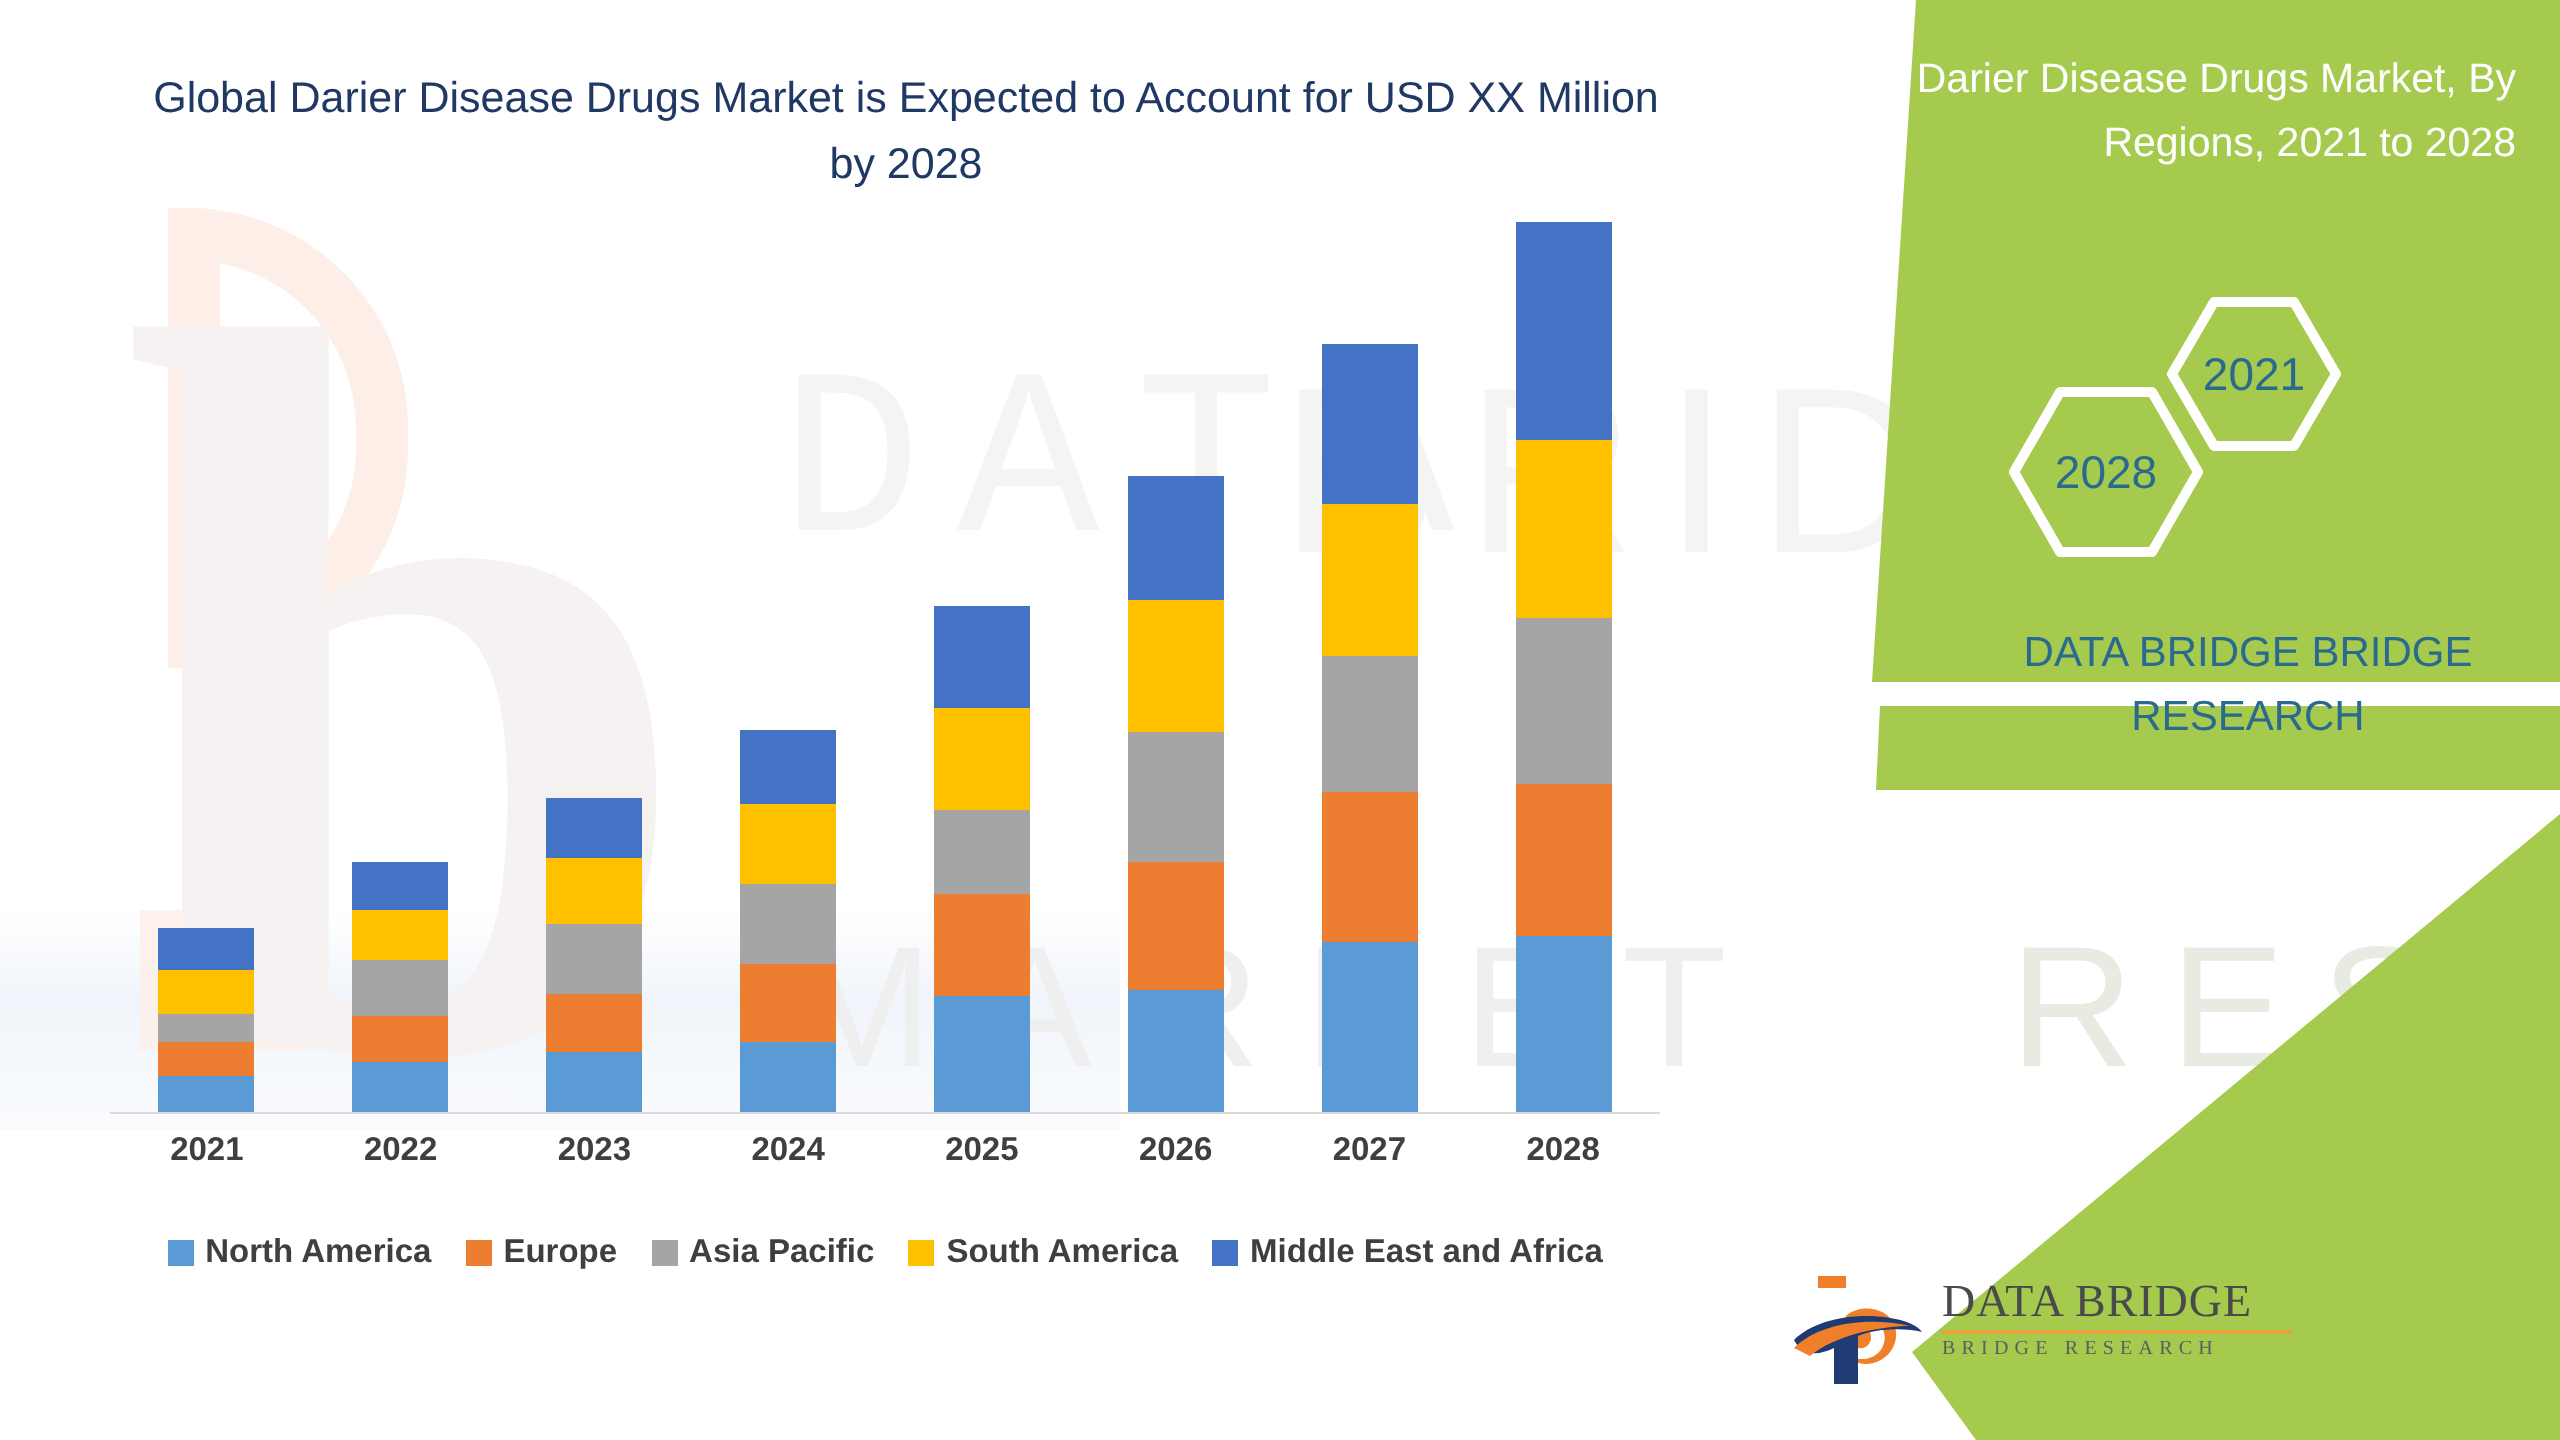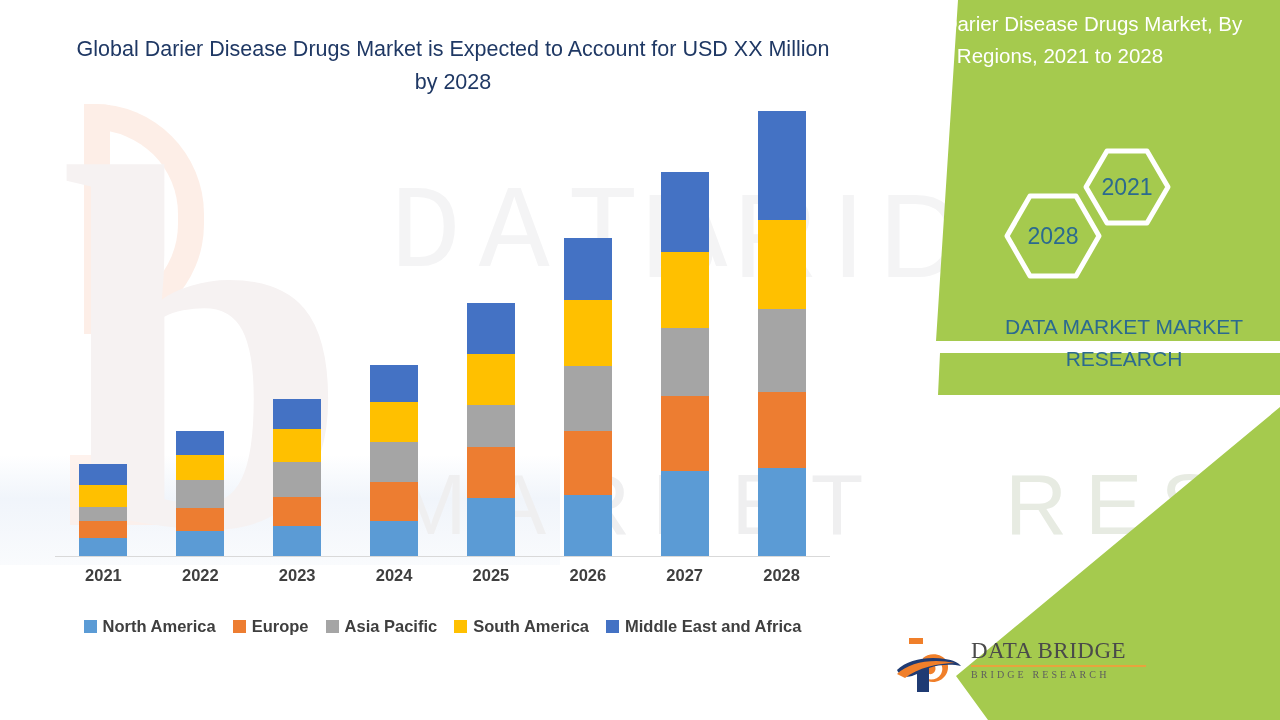--- a/index.html
+++ b/index.html
@@ -213,23 +213,23 @@
     position: absolute;
     right: 0;
     top: 0;
     width: 440px;
     height: 720px;
   }
 
   .panel-title {
     position: absolute;
     right: 22px;
-    top: 8px;
+    top: 24px;
     width: 396px;
-    text-align: center;
+    text-align: right;
     font-size: 20.5px;
     line-height: 32px;
     color: #ffffff;
     font-weight: 400;
   }
 
   .hex {
     position: absolute;
     color: #2b6a8f;
     font-size: 23px;
@@ -453,21 +453,21 @@
   </div>
 
   <div class="hex hex-2021">
     <svg width="88" height="78" viewBox="0 0 88 78" xmlns="http://www.w3.org/2000/svg">
       <polygon points="24,3 64,3 85,39 64,75 24,75 3,39" fill="none" stroke="#ffffff" stroke-width="5" stroke-linejoin="round"></polygon>
     </svg>
     <span>2021</span>
   </div>
 
   <div class="brand-text">
-    <div>DATA MARKET MARKET</div>
+    <div>DATA BRIDGE BRIDGE</div>
     <div>RESEARCH</div>
   </div>
 
   <div class="logo-block">
     <div class="logo-mark">
       <svg width="72" height="62" viewBox="0 0 72 62" xmlns="http://www.w3.org/2000/svg">
         <path d="M16 4 L30 4 L30 24 C36 18 50 19 54 28 C58 38 50 48 40 48 C32 48 28 42 28 36 L28 30 C32 27 40 27 42 32 C44 37 40 41 36 40 L36 33 L30 33 L30 42 C34 47 44 47 48 40 C52 33 47 25 39 25 C33 25 30 28 30 28 L30 10 L16 10 Z" fill="#f07f2a"></path>
         <path d="M4 36 C14 26 34 22 52 25 C60 26 66 29 68 32 C60 30 46 30 36 34 L36 58 L24 58 L24 40 C16 44 8 44 4 36 Z" fill="#1f3b73"></path>
         <path d="M4 40 C16 28 40 24 62 29 C46 29 24 34 12 44 Z" fill="#f07f2a"></path>
       </svg>

